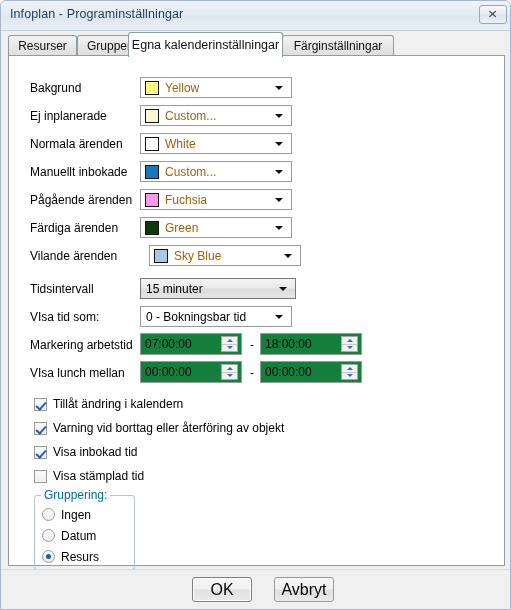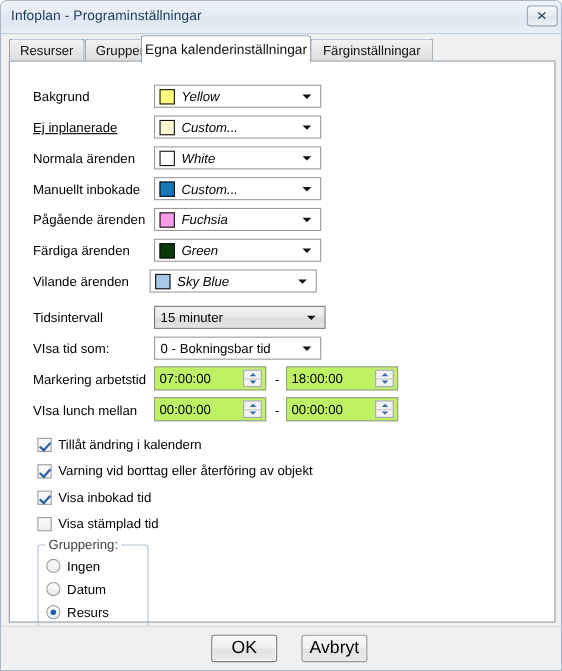--- a/index.html
+++ b/index.html
@@ -143,24 +143,23 @@
     width: 14px;
     height: 14px;
     box-sizing: border-box;
     border: 1px solid #111111;
   }
   .combo-text {
     position: absolute;
     left: 24px;
     top: 3px;
     font-size: 12px;
-    color: #000000;
+    color: #a16207;
     white-space: nowrap;
     line-height: 14px;
-    font-style: italic;
   }
   .combo-arrow {
     position: absolute;
     right: 8px;
     top: 8px;
     width: 0; height: 0;
     border-left: 4.5px solid transparent;
     border-right: 4.5px solid transparent;
     border-top: 4.5px solid #111111;
   }
@@ -192,21 +191,21 @@
     line-height: 14px;
   }
 
   
   .spin-wrap {
     position: absolute;
     width: 102px;
     height: 22px;
     box-sizing: border-box;
     border: 1px solid #9b9b9b;
-    background: #bef264;
+    background: #15803d;
   }
   .spin-value {
     position: absolute;
     left: 4px;
     top: 3px;
     font-size: 12px;
     color: #000000;
     white-space: nowrap;
     line-height: 14px;
   }
@@ -294,21 +293,21 @@
     border-radius: 3px;
     background: transparent;
   }
   .groupbox-title {
     position: absolute;
     left: 6px;
     top: -8px;
     background: #ffffff;
     padding: 0 3px;
     font-size: 12px;
-    color: #404040;
+    color: #0369a1;
     white-space: nowrap;
   }
   .radiorow {
     position: absolute;
     left: 7px;
     display: flex;
     cursor: pointer;
   }
   .radio {
     width: 13px;
@@ -391,21 +390,21 @@
 
   <div class="content">
 
     <div class="row-label" style="left:21px;top:25px;">Bakgrund</div>
     <div class="color-combo" style="left:131px;top:21px;">
       <div class="swatch" style="background:#ffff80;"></div>
       <div class="combo-text">Yellow</div>
       <div class="combo-arrow"></div>
     </div>
 
-    <div class="row-label" style="left:21px;top:53px;text-decoration:underline;">Ej inplanerade</div>
+    <div class="row-label" style="left:21px;top:53px;">Ej inplanerade</div>
     <div class="color-combo" style="left:131px;top:49px;">
       <div class="swatch" style="background:#fbf8d2;"></div>
       <div class="combo-text">Custom...</div>
       <div class="combo-arrow"></div>
     </div>
 
     <div class="row-label" style="left:21px;top:81px;">Normala ärenden</div>
     <div class="color-combo" style="left:131px;top:77px;">
       <div class="swatch" style="background:#ffffff;"></div>
       <div class="combo-text">White</div>
@@ -427,21 +426,21 @@
     </div>
 
     <div class="row-label" style="left:21px;top:165px;">Färdiga ärenden</div>
     <div class="color-combo" style="left:131px;top:161px;">
       <div class="swatch" style="background:#0a3a09;"></div>
       <div class="combo-text">Green</div>
       <div class="combo-arrow"></div>
     </div>
 
     <div class="row-label" style="left:21px;top:193px;">Vilande ärenden</div>
-    <div class="color-combo" style="left:127px;top:189px;padding-left:16px;">
+    <div class="color-combo" style="left:140px;top:189px;padding-left:16px;">
       <div class="swatch" style="background:#a8c8e8;"></div>
       <div class="combo-text">Sky Blue</div>
       <div class="combo-arrow"></div>
     </div>
 
     <div class="row-label" style="left:21px;top:226px;">Tidsintervall</div>
     <div class="combo-gray" style="left:131px;top:222px;width:156px;">
       <div class="combo-plain-text">15 minuter</div>
       <div class="combo-arrow"></div>
     </div>

